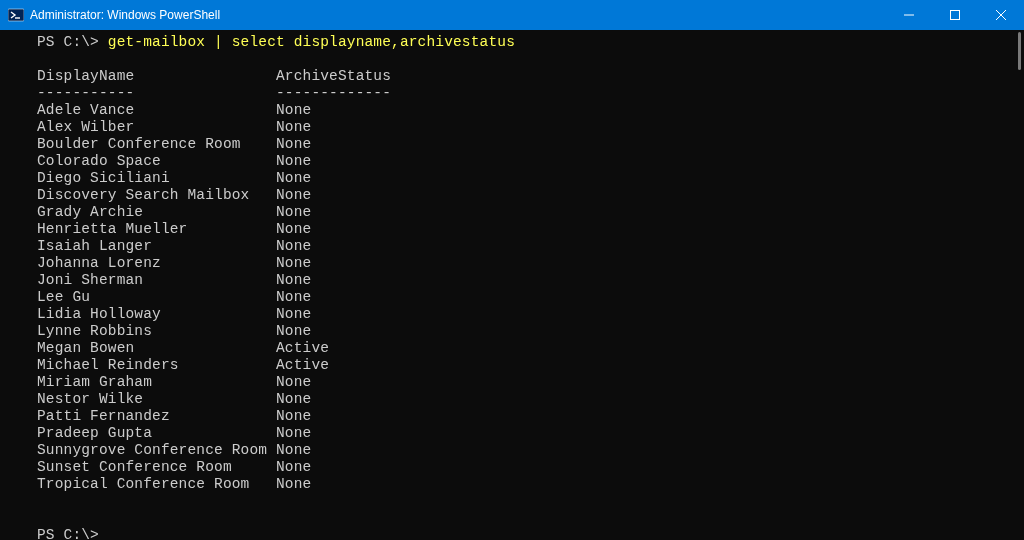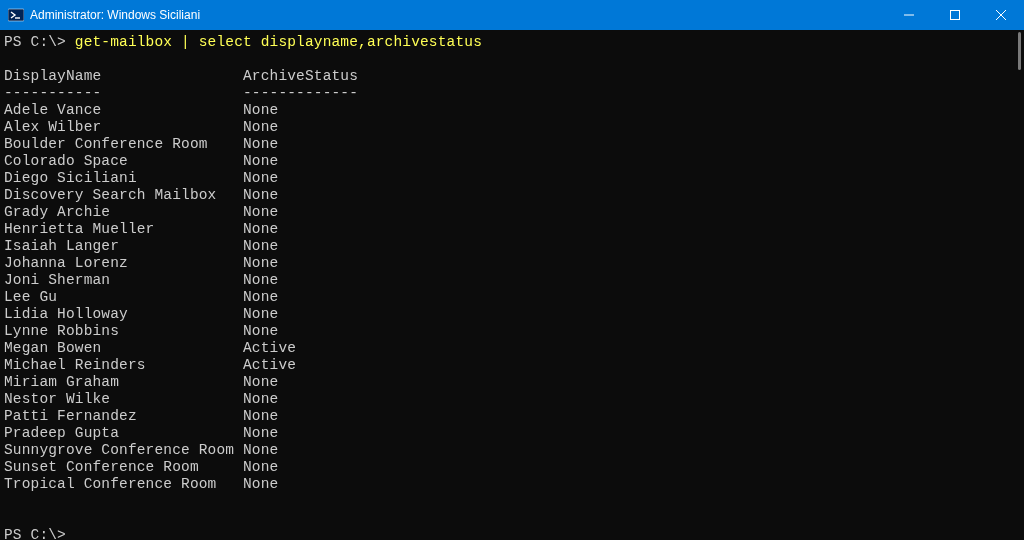--- a/index.html
+++ b/index.html
@@ -57,20 +57,21 @@
       display: flex;
       align-items: center;
       justify-content: center;
       cursor: pointer;
     }
     .terminal-area {
       flex: 1;
       background: #0c0c0c;
       position: relative;
       overflow: hidden;
+      padding-left: 33px;
     }
     .terminal {
       color: #cccccc;
       padding: 4px 4px 4px 4px;
       font-family: Consolas, 'Courier New', monospace;
       font-size: 14.5px;
       line-height: 17px;
       letter-spacing: 0.15px;
       white-space: pre;
     }
@@ -99,21 +100,21 @@
 <div class="window">
   <div class="titlebar">
     <div class="titlebar-left">
       <span class="titlebar-icon">
         <svg viewBox="0 0 16 16" width="16" height="16">
           <rect x="0" y="2" width="16" height="12" rx="1" fill="#012456" stroke="#ffffff" stroke-width="0.5"></rect>
           <path d="M3 5 L7 8 L3 11" stroke="#ffffff" stroke-width="1.4" fill="none"></path>
           <line x1="7" y1="11" x2="12" y2="11" stroke="#ffffff" stroke-width="1.4"></line>
         </svg>
       </span>
-      <span class="titlebar-title">Administrator: Windows Siciliani</span>
+      <span class="titlebar-title">Administrator: Windows PowerShell</span>
     </div>
     <div class="titlebar-buttons">
       <div class="titlebar-btn">
         <svg width="10" height="10" viewBox="0 0 10 10">
             <line x1="0" y1="5" x2="10" y2="5" stroke="#fff" stroke-width="1"></line>
           </svg>
       </div>
       <div class="titlebar-btn">
         <svg width="10" height="10" viewBox="0 0 10 10">
             <rect x="0.5" y="0.5" width="9" height="9" stroke="#fff" stroke-width="1" fill="none"></rect>

